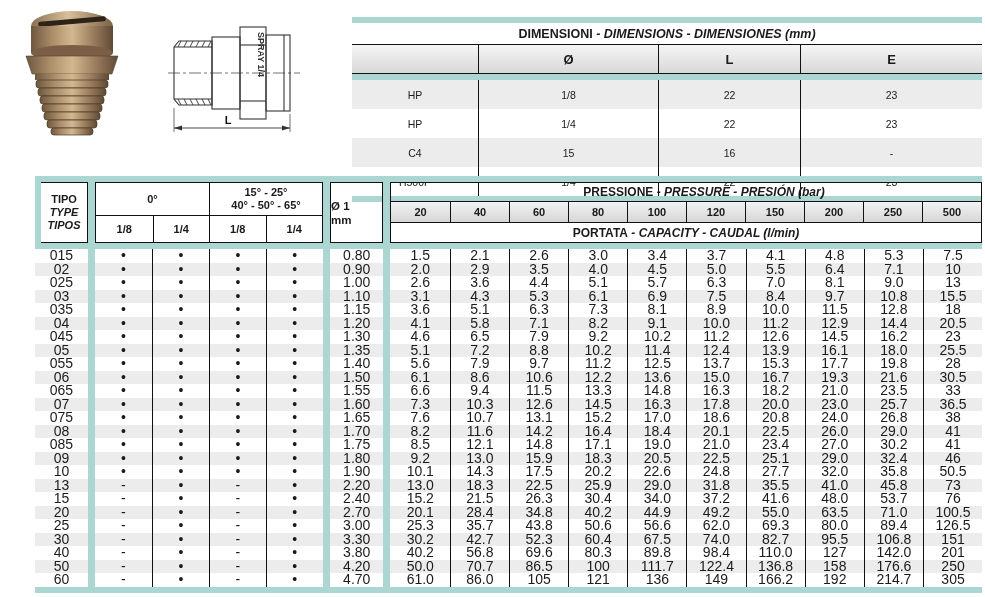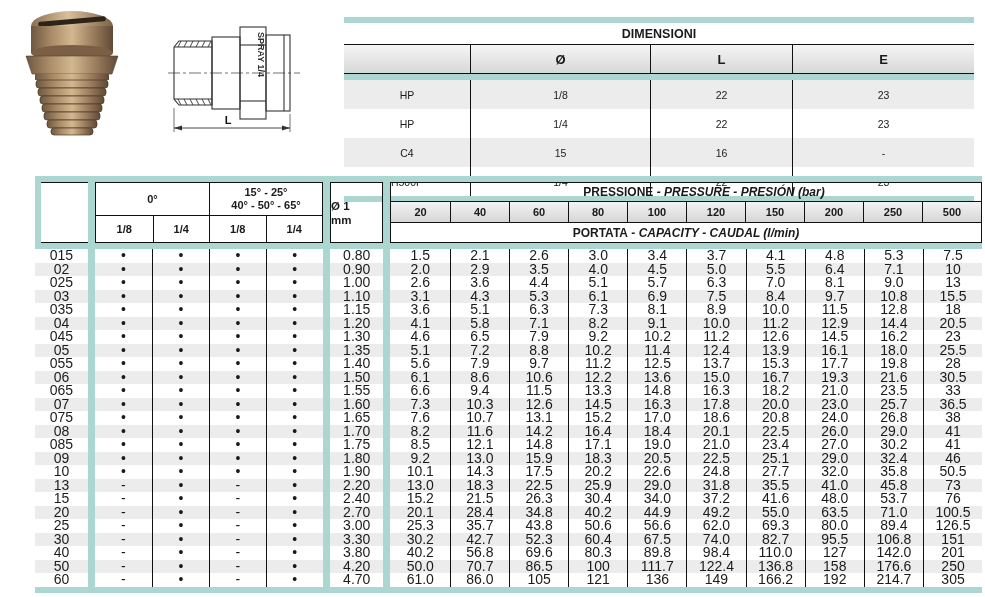--- a/index.html
+++ b/index.html
@@ -7,21 +7,21 @@
     width:985px;height:597px;position:relative;background:#ffffff;
     font-family:"Liberation Sans", sans-serif;color:#1a1a1a;
     -webkit-font-smoothing:antialiased;
   }
 
   
   .tealbar{background:#abd6d2;height:6px;width:100%;}
   .shade{background:#ececec;}
 
   
-  #dims{position:absolute;left:344px;top:17px;width:630px;text-align:center;}
+  #dims{position:absolute;left:352px;top:17px;width:630px;text-align:center;}
   #dims .d-title{height:21px;display:flex;align-items:center;justify-content:center;
     font-size:12.5px;font-weight:bold;border-bottom:1.5px solid #111;}
   #dims .d-title .it{font-style:italic;white-space:pre;}
   #dims .d-hdr{display:flex;height:28px;background:linear-gradient(#f5f5f5,#d8d8d8);
     border-bottom:1px solid #111;}
   .d-h{display:flex;align-items:center;justify-content:center;font-weight:bold;font-size:13px;box-sizing:border-box;}
   .d-h.h0,.dim-cell.dc0{width:126px;}
   .d-h.h1,.dim-cell.dc1{width:180px;}
   .d-h.h2,.dim-cell.dc2{width:142px;}
   .d-h.h3,.dim-cell.dc3{width:182px;}
@@ -157,20 +157,21 @@
     </g>
     <text transform="translate(90 24) rotate(90)" font-size="9" font-weight="bold" fill="#333">SPRAY 1/4</text>
     <text x="60" y="116" font-size="11" font-weight="bold" fill="#111" text-anchor="middle">L</text>
   </svg>
 </div>
 
 <div id="dims">
   <div class="tealbar"></div>
   <div class="d-title">
     <span>DIMENSIONI</span>
+      <span class="it"> - DIMENSIONS - DIMENSIONES (mm)</span>
   </div>
   <div class="d-hdr">
     <div class="d-h h0"></div>
     <div class="d-h h1 blk">Ø</div>
     <div class="d-h h2 blk">L</div>
     <div class="d-h h3 blk">E</div>
   </div>
   <div class="tealbar"></div>
   <div>
       <div class="dim-row shade">
@@ -204,20 +205,25 @@
 <div id="cap">
   <div class="vsep" id="vsep-left"></div>
   <div class="vsep" id="vsep-1"></div>
   <div class="vsep" id="vsep-2"></div>
   <div class="vsep" id="vsep-3"></div>
 
   <div class="tealbar"></div>
 
   <div class="hdr-outer">
     <div class="hdr-inner">
+      <div class="hblock" id="hb-type">
+        <div>TIPO</div>
+        <div class="it">TYPE</div>
+        <div class="it">TIPOS</div>
+      </div>
 
       <div class="hblock" id="hb-angles">
         <div class="ang-row">
           <div class="ang-cell">
             <div>0°</div>
           </div>
           <div class="ang-cell blk">
             <div>15° - 25°</div>
             <div>40° - 50° - 65°</div>
           </div>

